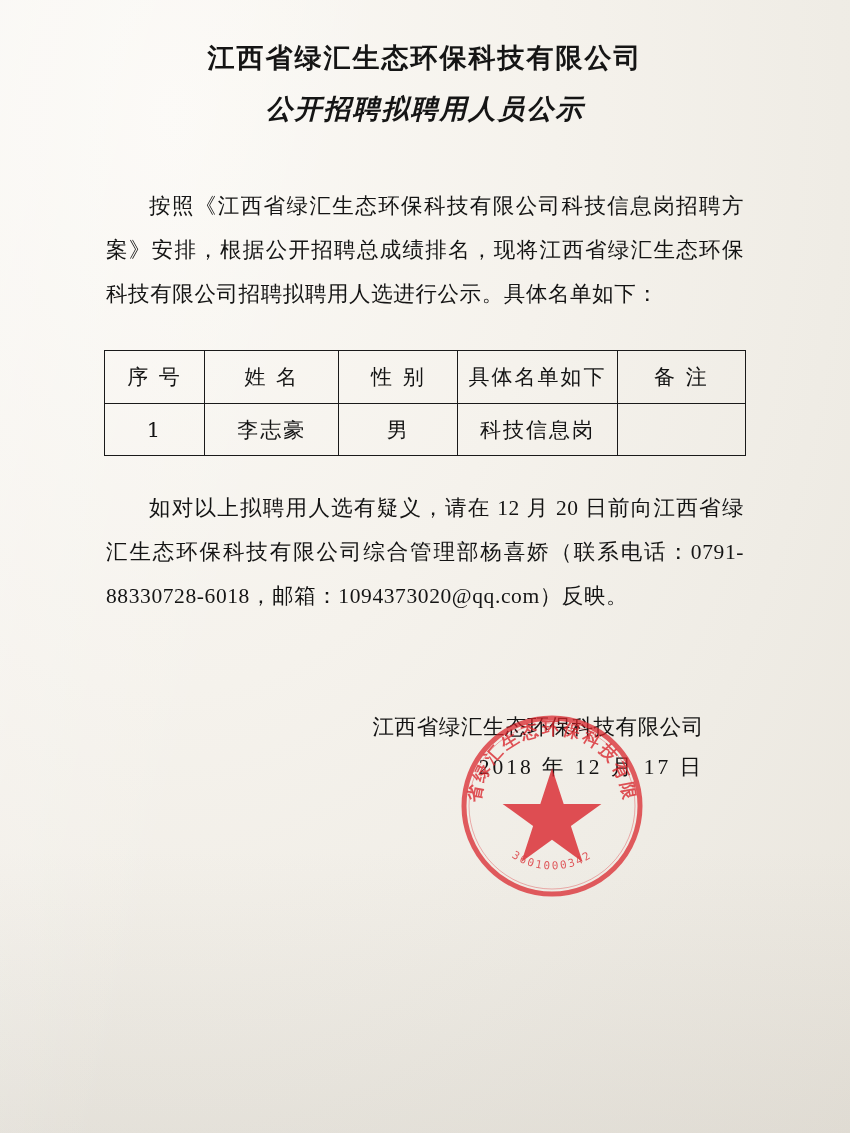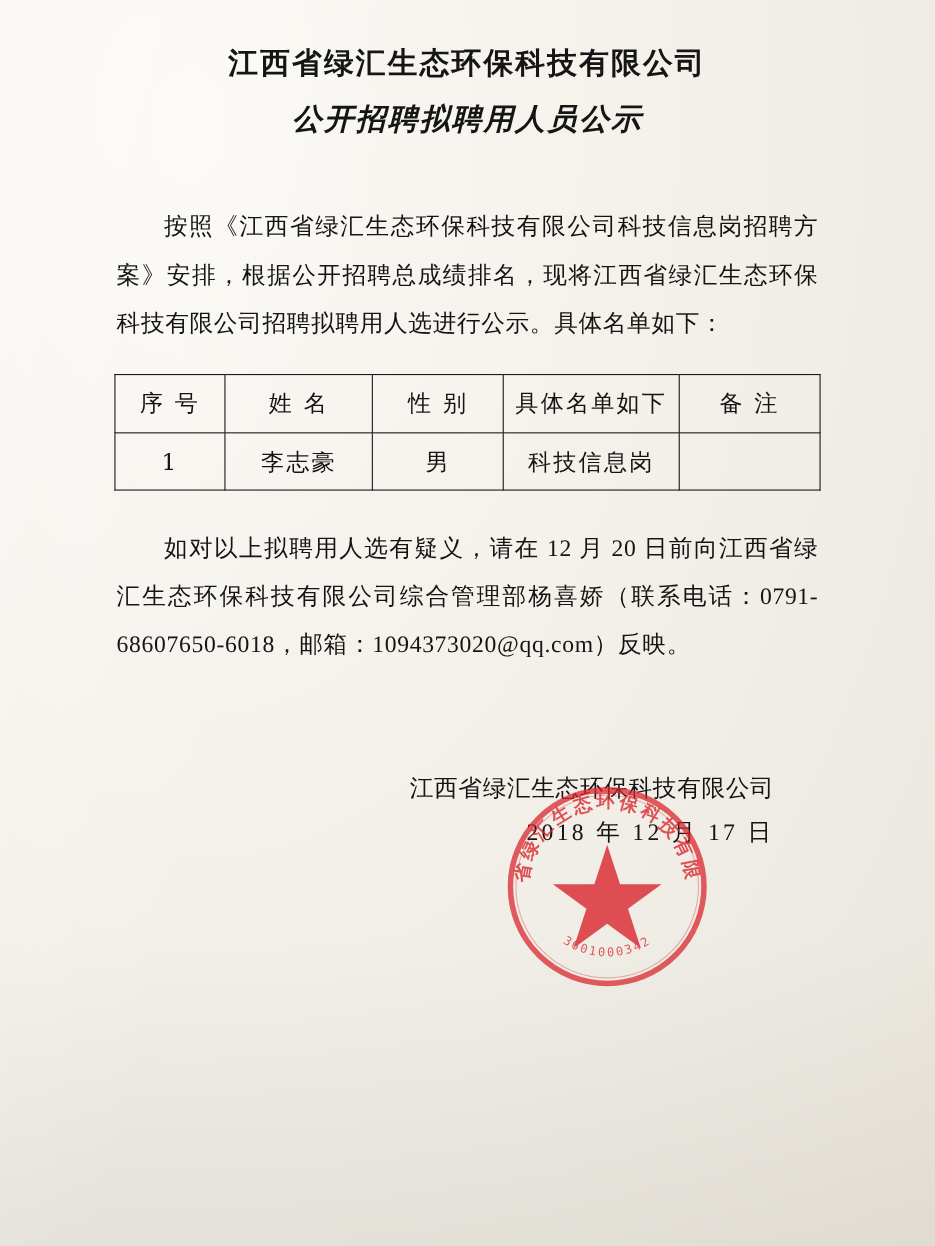--- a/index.html
+++ b/index.html
@@ -63,21 +63,21 @@
     color: #141414;
     text-align: justify;
     letter-spacing: 0.6px;
   }
   .para {
     text-indent: 2em;
     margin: 2px;
   }
 
   .table-wrap {
-    margin-top: 24px;
+    margin-top: 34px;
     margin-bottom: 30px;
   }
   table.notice-table {
     width: 100%;
     border-collapse: collapse;
     table-layout: fixed;
   }
   table.notice-table th,
   table.notice-table td {
     border: 1.4px solid #1a1a1a;
@@ -172,21 +172,21 @@
             <td>李志豪</td>
             <td>男</td>
             <td>科技信息岗</td>
             <td></td>
           </tr>
         </tbody>
       </table>
     </div>
 
     <div class="body-block para-2">
-      <p class="para">如对以上拟聘用人选有疑义，请在 12 月 20 日前向江西省绿汇生态环保科技有限公司综合管理部杨喜娇（联系电话：0791-68607650-6018，邮箱：1094373020@qq.com）反映。</p>
+      <p class="para">如对以上拟聘用人选有疑义，请在 12 月 20 日前向江西省绿汇生态环保科技有限公司综合管理部杨喜娇（联系电话：0791-88330728-6018，邮箱：1094373020@qq.com）反映。</p>
     </div>
 
     <div class="signature">
       <div>江西省绿汇生态环保科技有限公司</div>
       <div class="sig-date">2018 年 12 月 17 日</div>
     </div>
 
   </div>
 
   <div class="seal">

